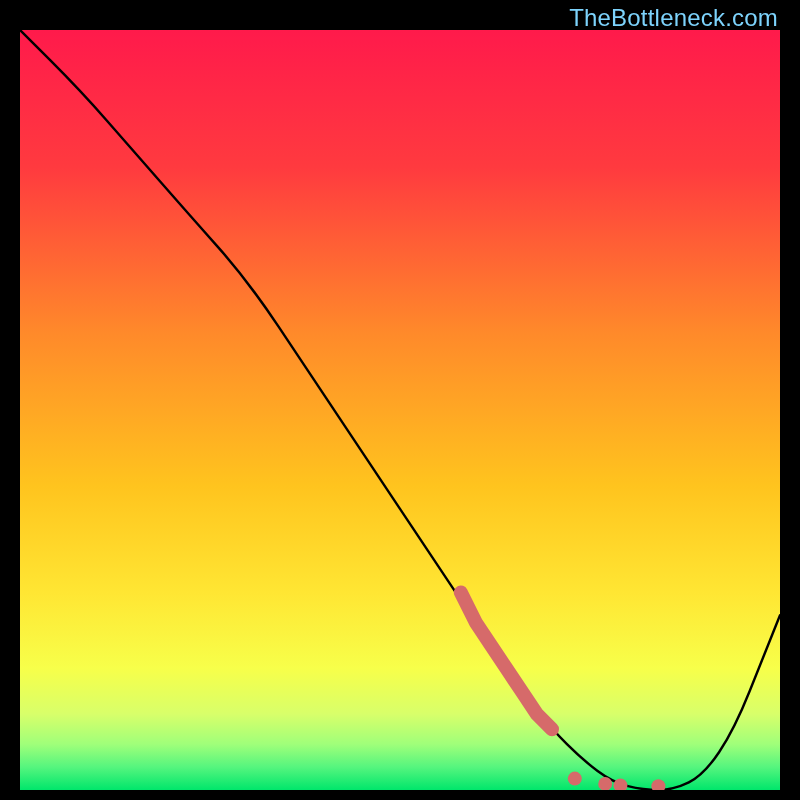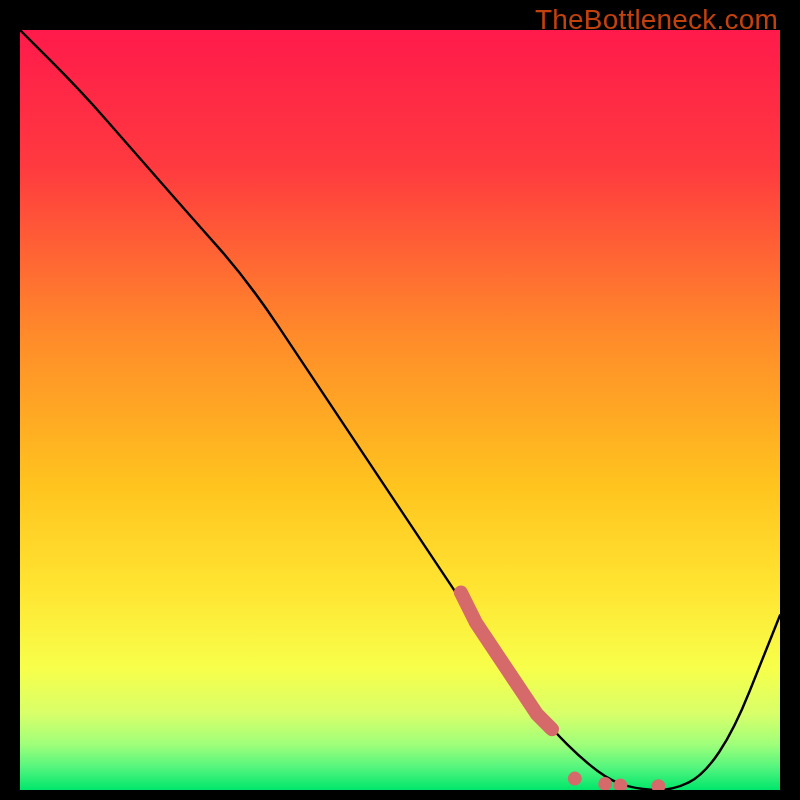--- a/index.html
+++ b/index.html
@@ -23,22 +23,22 @@
     position: absolute;
     left: 0;
     top: 0;
     width: 760px;
     height: 760px;
   }
   .watermark {
     position: absolute;
     top: 4px;
     right: 22px;
-    color: #c2410c;
-    font-size: 28px;
+    color: #7dd3fc;
+    font-size: 24px;
     font-weight: 500;
     letter-spacing: 0.2px;
   }
 </style>
 </head>
 <body>
 
 <div class="watermark">TheBottleneck.com</div>
 
 <div class="frame">

